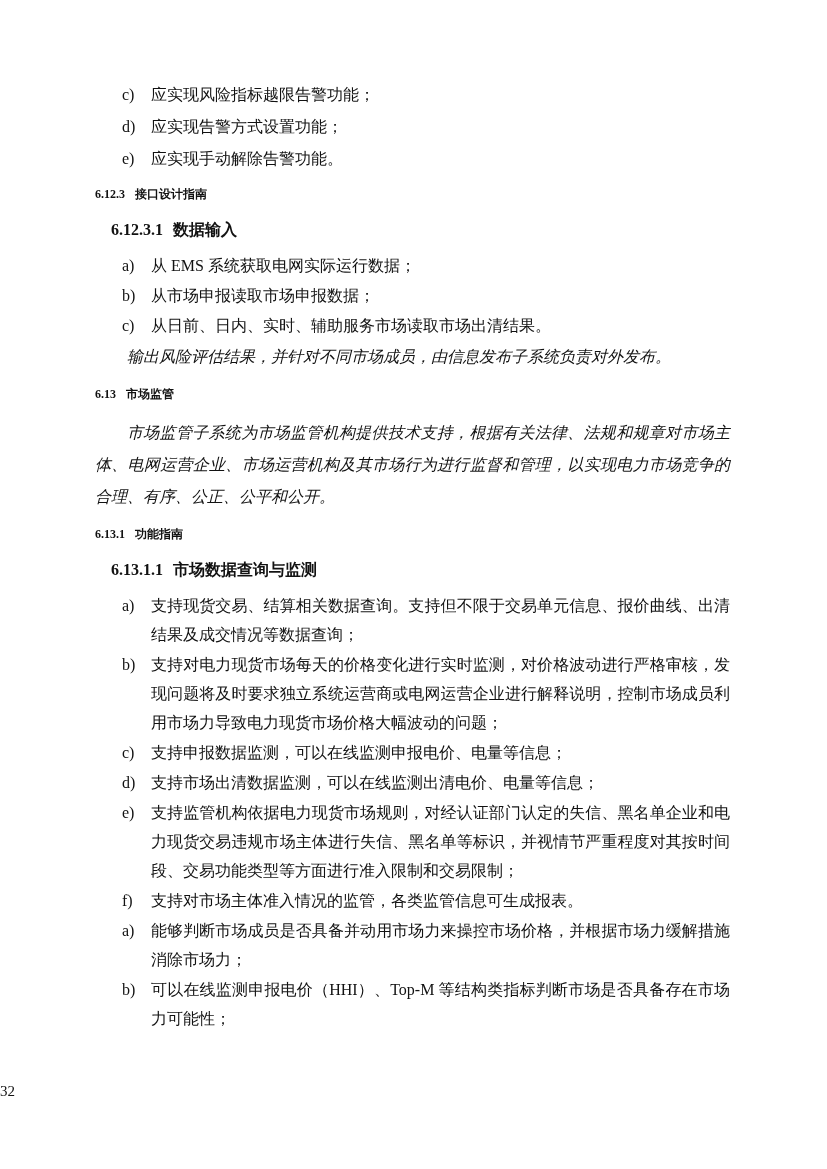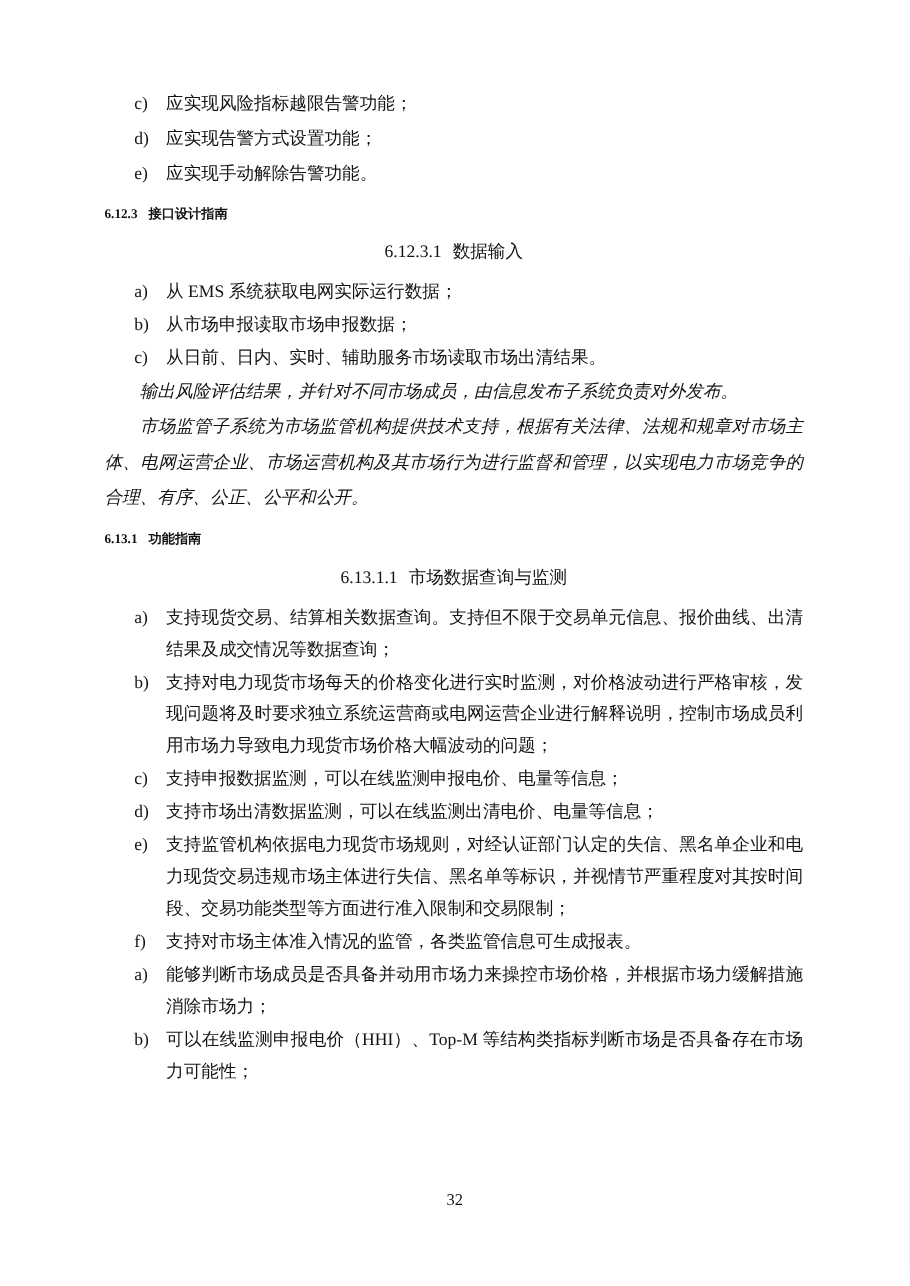--- a/index.html
+++ b/index.html
@@ -33,40 +33,39 @@
     text-align: justify;
   }
   .h1 {
     font-size: 12px;
     font-weight: bold;
     line-height: 26px;
     margin: 8px 0 10px 0;
   }
   .h2 {
     font-size: 16px;
-    font-weight: normal;
+    font-weight: bold;
     line-height: 26px;
-    margin: 6px 0 8px 0;
-    text-align: center;
+    margin: 6px 0 8px 16px;
   }
   .h1 .num, .h2 .num { margin-right: 10px; }
   .para {
     font-size: 16px;
     line-height: 32px;
     margin: 0;
     text-indent: 2em;
     text-align: justify;
     font-style: italic;
   }
   .footer {
     position: absolute;
     top: 1083px;
     left: 0;
     width: 827px;
-    text-align: center;
+    text-align: left;
     font-size: 15px;
     color: #121212;
   }
 </style>
 </head>
 <body>
 
 <div class="page">
   <div class="content">
       <div class="item spaced">
@@ -89,20 +88,21 @@
       </div>
       <div class="item">
         <span class="marker">b)</span>
         <span class="item-text">从市场申报读取市场申报数据；</span>
       </div>
       <div class="item">
         <span class="marker">c)</span>
         <span class="item-text">从日前、日内、实时、辅助服务市场读取市场出清结果。</span>
       </div>
       <p class="para">输出风险评估结果，并针对不同市场成员，由信息发布子系统负责对外发布。</p>
+      <div class="h1"><span class="num">6.13</span><span class="title">市场监管</span></div>
       <p class="para">市场监管子系统为市场监管机构提供技术支持，根据有关法律、法规和规章对市场主体、电网运营企业、市场运营机构及其市场行为进行监督和管理，以实现电力市场竞争的合理、有序、公正、公平和公开。</p>
       <div class="h1"><span class="num">6.13.1</span><span class="title">功能指南</span></div>
       <div class="h2"><span class="num">6.13.1.1</span><span class="title">市场数据查询与监测</span></div>
       <div class="item">
         <span class="marker">a)</span>
         <span class="item-text">支持现货交易、结算相关数据查询。支持但不限于交易单元信息、报价曲线、出清结果及成交情况等数据查询；</span>
       </div>
       <div class="item">
         <span class="marker">b)</span>
         <span class="item-text">支持对电力现货市场每天的价格变化进行实时监测，对价格波动进行严格审核，发现问题将及时要求独立系统运营商或电网运营企业进行解释说明，控制市场成员利用市场力导致电力现货市场价格大幅波动的问题；</span>

